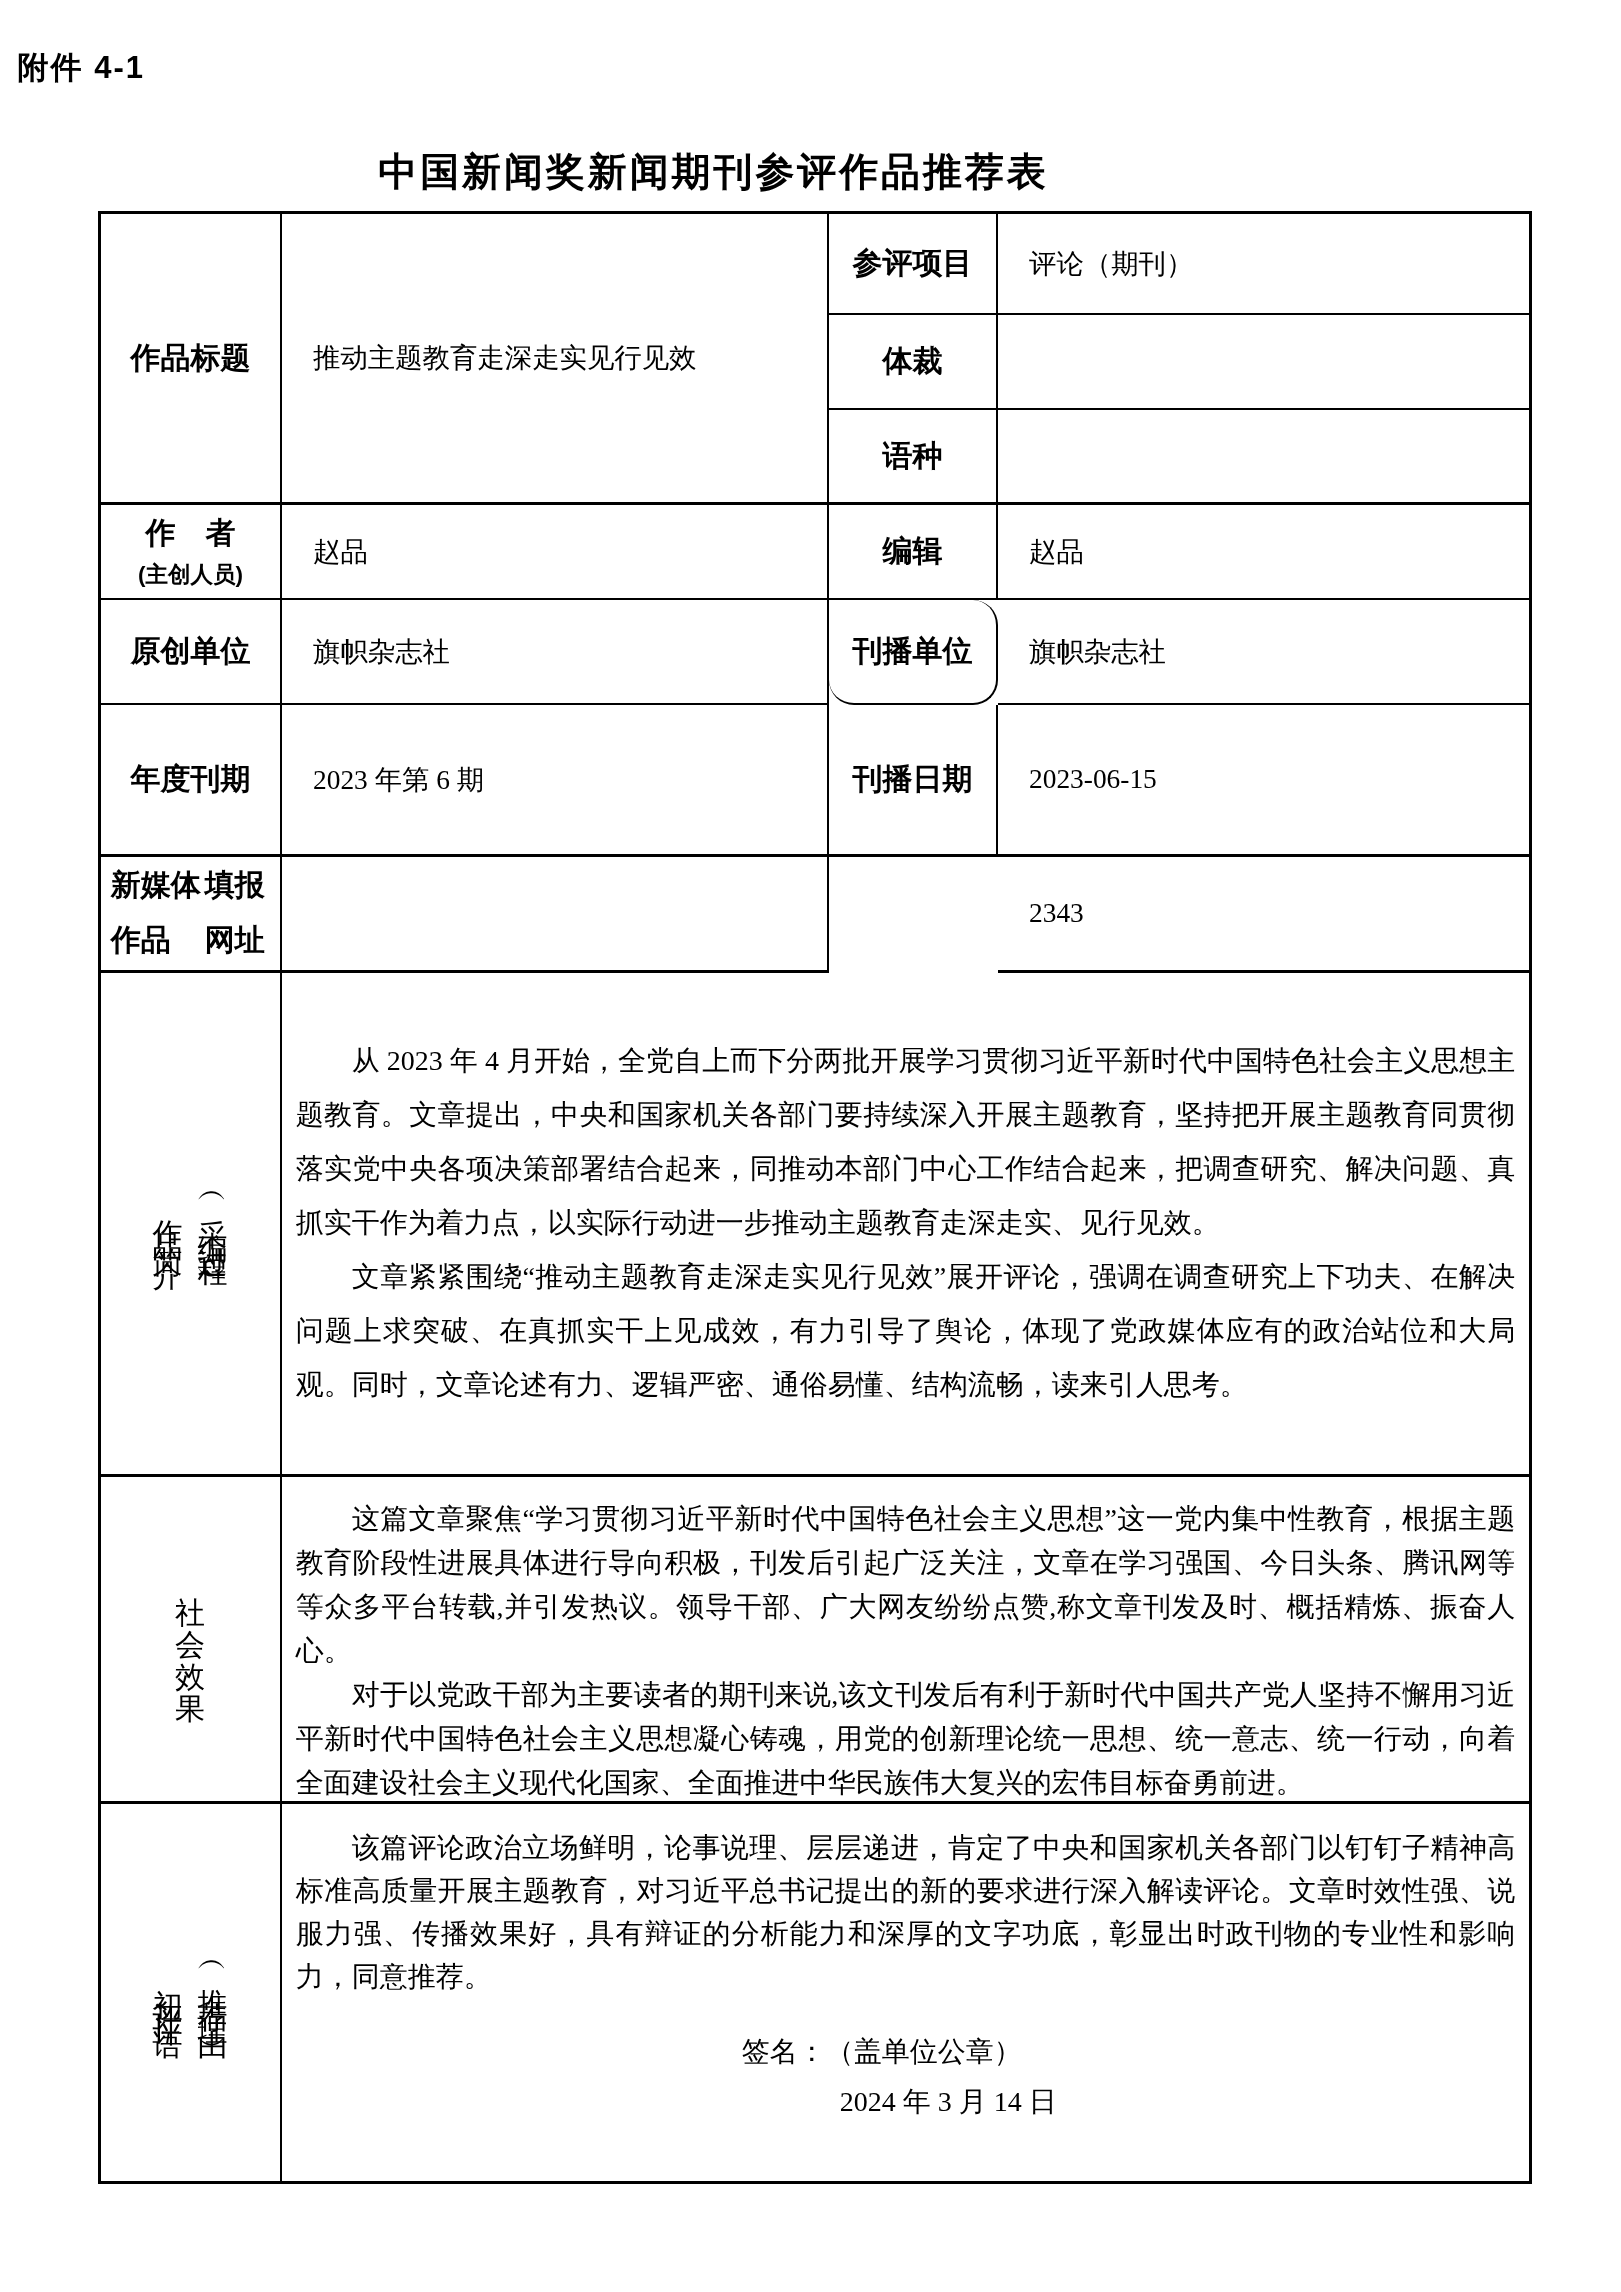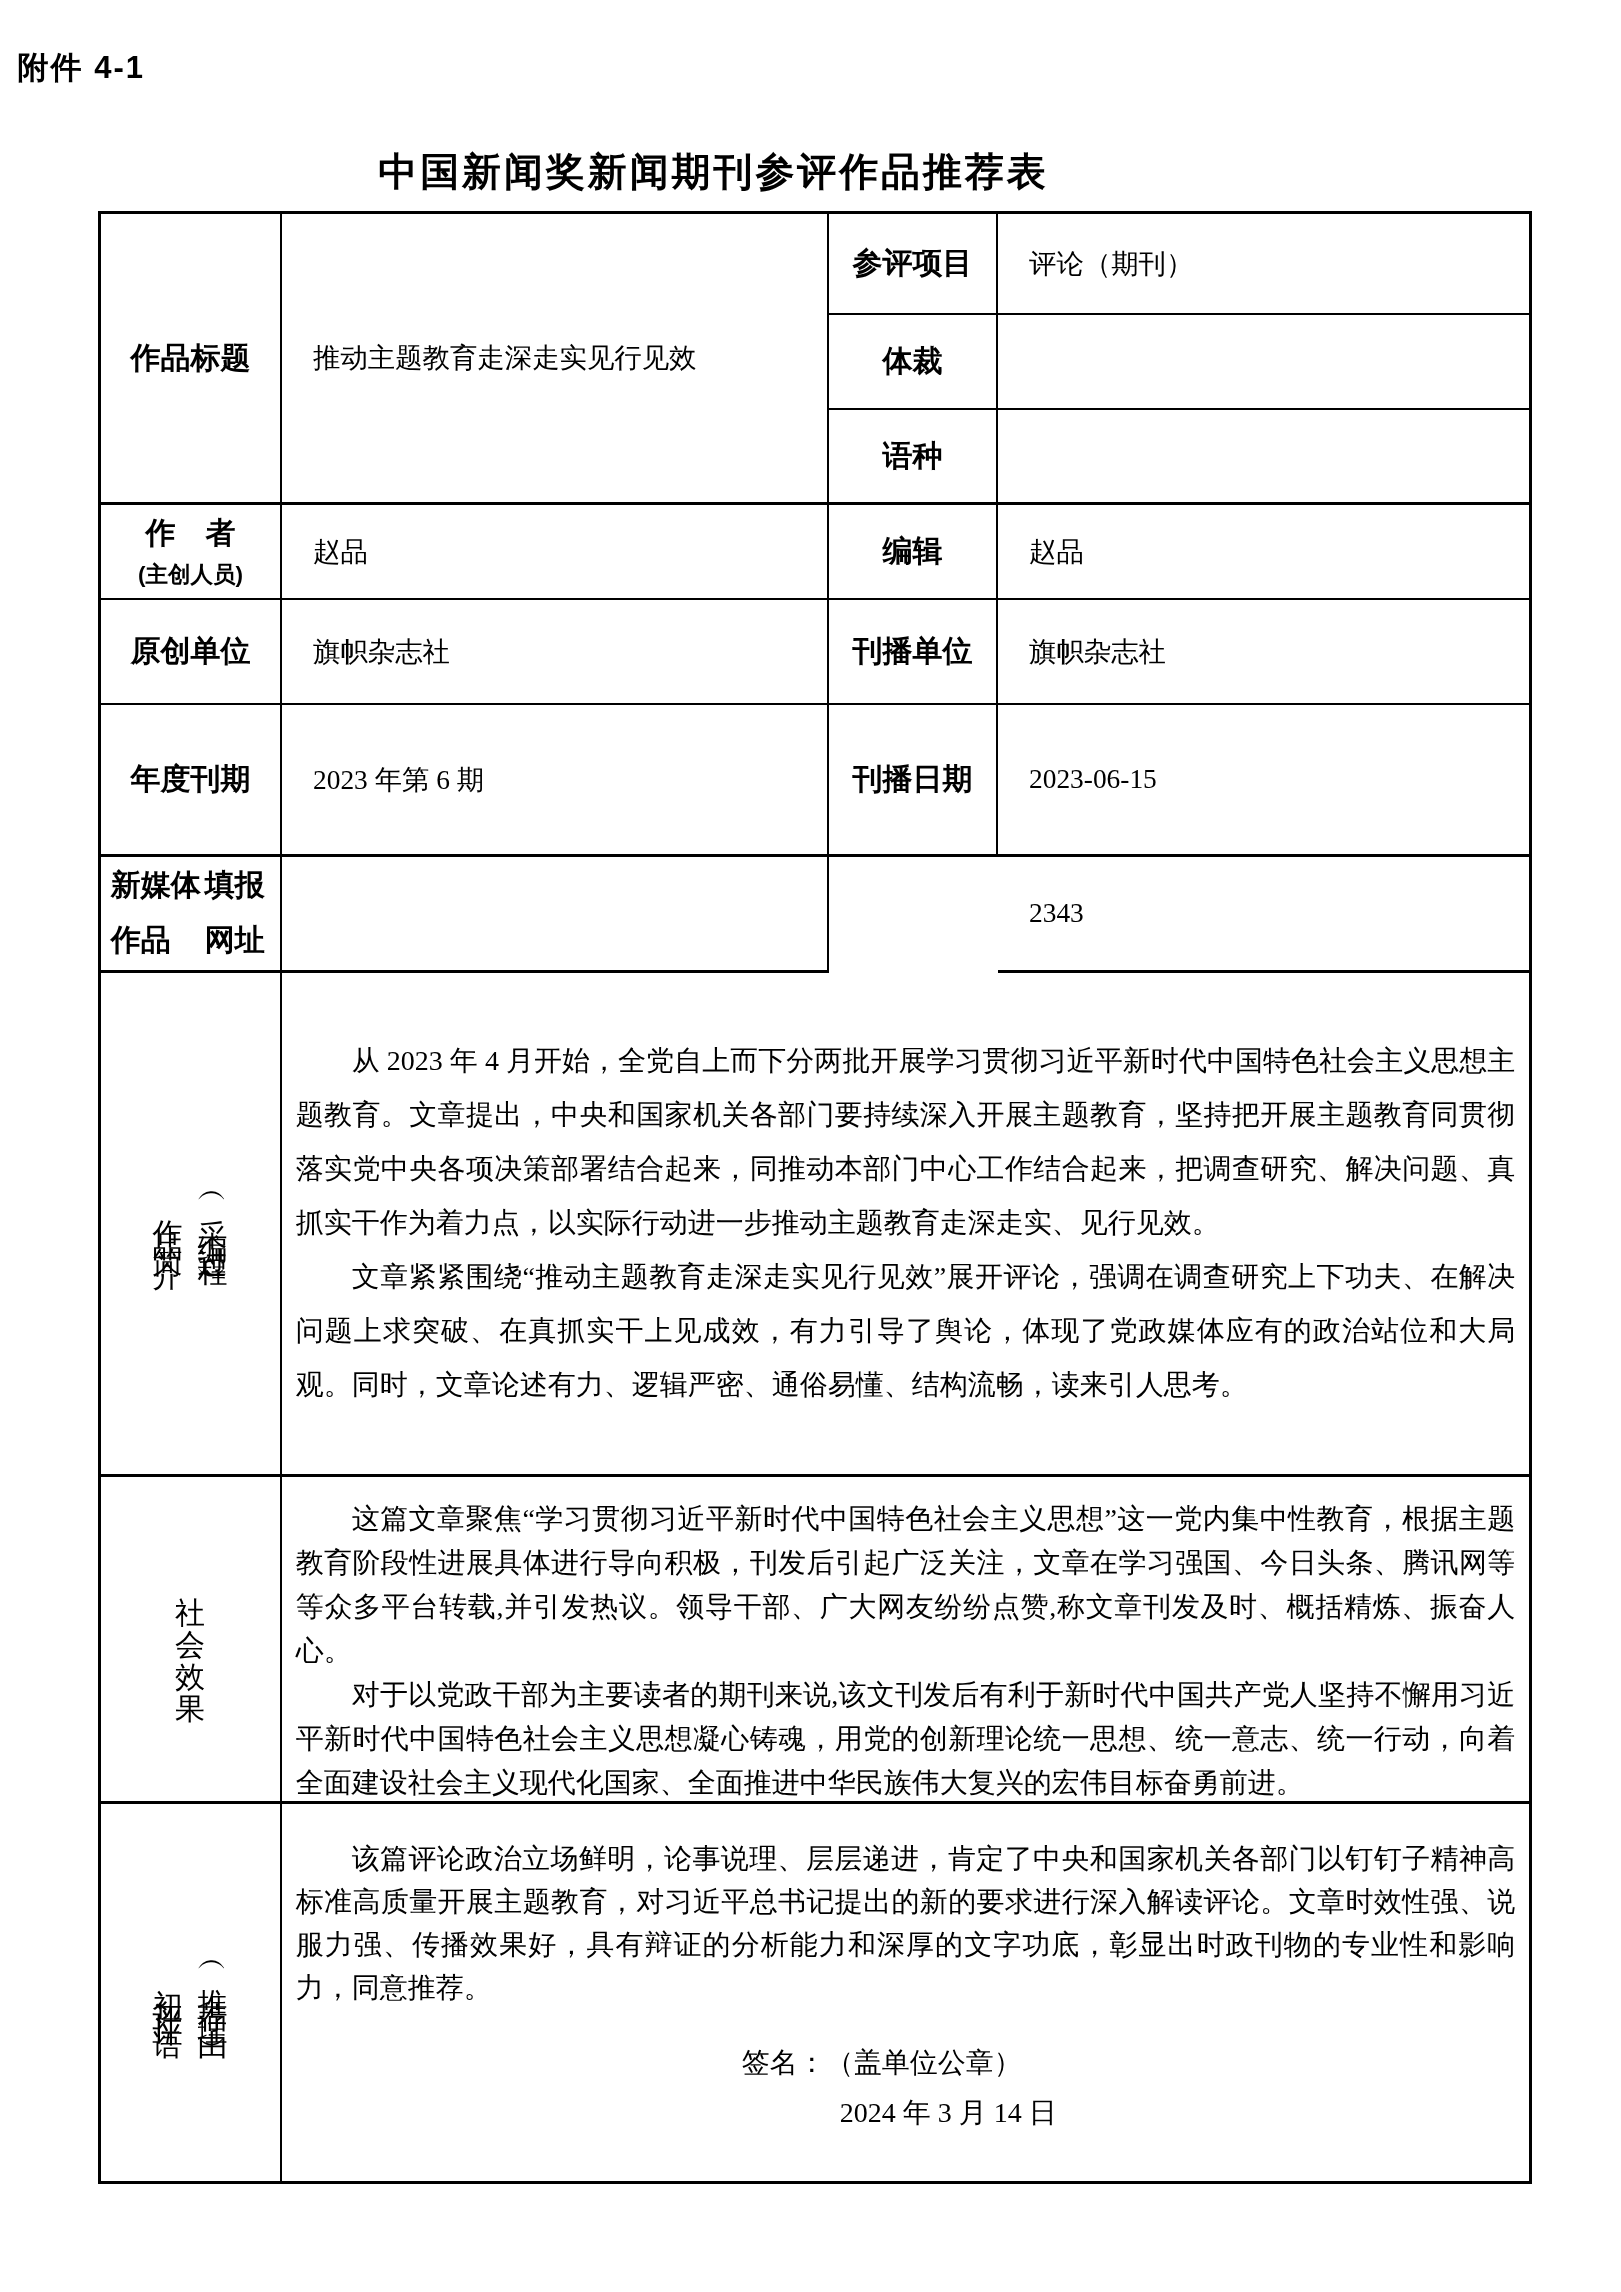--- a/index.html
+++ b/index.html
@@ -47,21 +47,21 @@
     font-size:27.4px; padding-left:31px; padding-right:7.8px;
   }
   .bodycell { padding:0 13.7px; font-size:28px; }
   .bodycell p {
     margin:0; text-indent:2em; text-align:justify; text-justify:inter-ideograph;
   }
   .sec-summary { padding-top:61px; }
   .sec-summary p { line-height:54px; }
   .sec-social { padding-top:19.6px; }
   .sec-social p { line-height:44px; }
-  .sec-review { padding-top:33px; }
+  .sec-review { padding-top:22px; }
   .sec-review p { line-height:43px; }
   .sig-line { margin-top:35px; padding-left:446px; font-size:28px; }
   .date-line { margin-top:11.8px; padding-left:544px; font-size:28px; }
   .vwrap { display:flex; align-items:center; justify-content:center; height:100%; gap:5.9px; }
   .vcol {
     writing-mode:vertical-rl; text-orientation:mixed;
     font-size:30px; letter-spacing:13.7px; line-height:39px;
   }
   .vcol-wide { letter-spacing:33px; }
 </style>
@@ -92,21 +92,21 @@
     <div class="cell lbl lbl-stack b-r2 b-b3" style="grid-column:1; grid-row:4;">
       <span>作　者</span>
       <span class="sublbl">(主创人员)</span>
     </div>
     <div class="cell val b-r2 b-b3" style="grid-column:2; grid-row:4;">赵品</div>
     <div class="cell lbl b-r2 b-b3" style="grid-column:3; grid-row:4;">编辑</div>
     <div class="cell val b-b3" style="grid-column:4; grid-row:4;">赵品</div>
 
     <div class="cell lbl b-r2 b-b3" style="grid-column:1; grid-row:5;">原创单位</div>
     <div class="cell val b-r2 b-b3" style="grid-column:2; grid-row:5;">旗帜杂志社</div>
-    <div class="cell lbl b-r2 b-b3" style="grid-column:3; grid-row:5;">刊播单位</div>
+    <div class="cell lbl b-r2 b-b3" style="grid-column:3; grid-row:5;border-radius:25px;">刊播单位</div>
     <div class="cell val b-b3" style="grid-column:4; grid-row:5;">旗帜杂志社</div>
 
     <div class="cell lbl b-r2 b-b4" style="grid-column:1; grid-row:6;">年度刊期</div>
     <div class="cell val b-r2 b-b4" style="grid-column:2; grid-row:6;">2023 年第 6 期</div>
     <div class="cell lbl b-r2 b-b4" style="grid-column:3; grid-row:6;">刊播日期</div>
     <div class="cell val b-b4" style="grid-column:4; grid-row:6;">2023-06-15</div>
 
     <div class="cell lbl-left b-r2 b-b4" style="grid-column:1; grid-row:7;">
       <span>新媒体作品</span>
       <span>填报网址</span>

